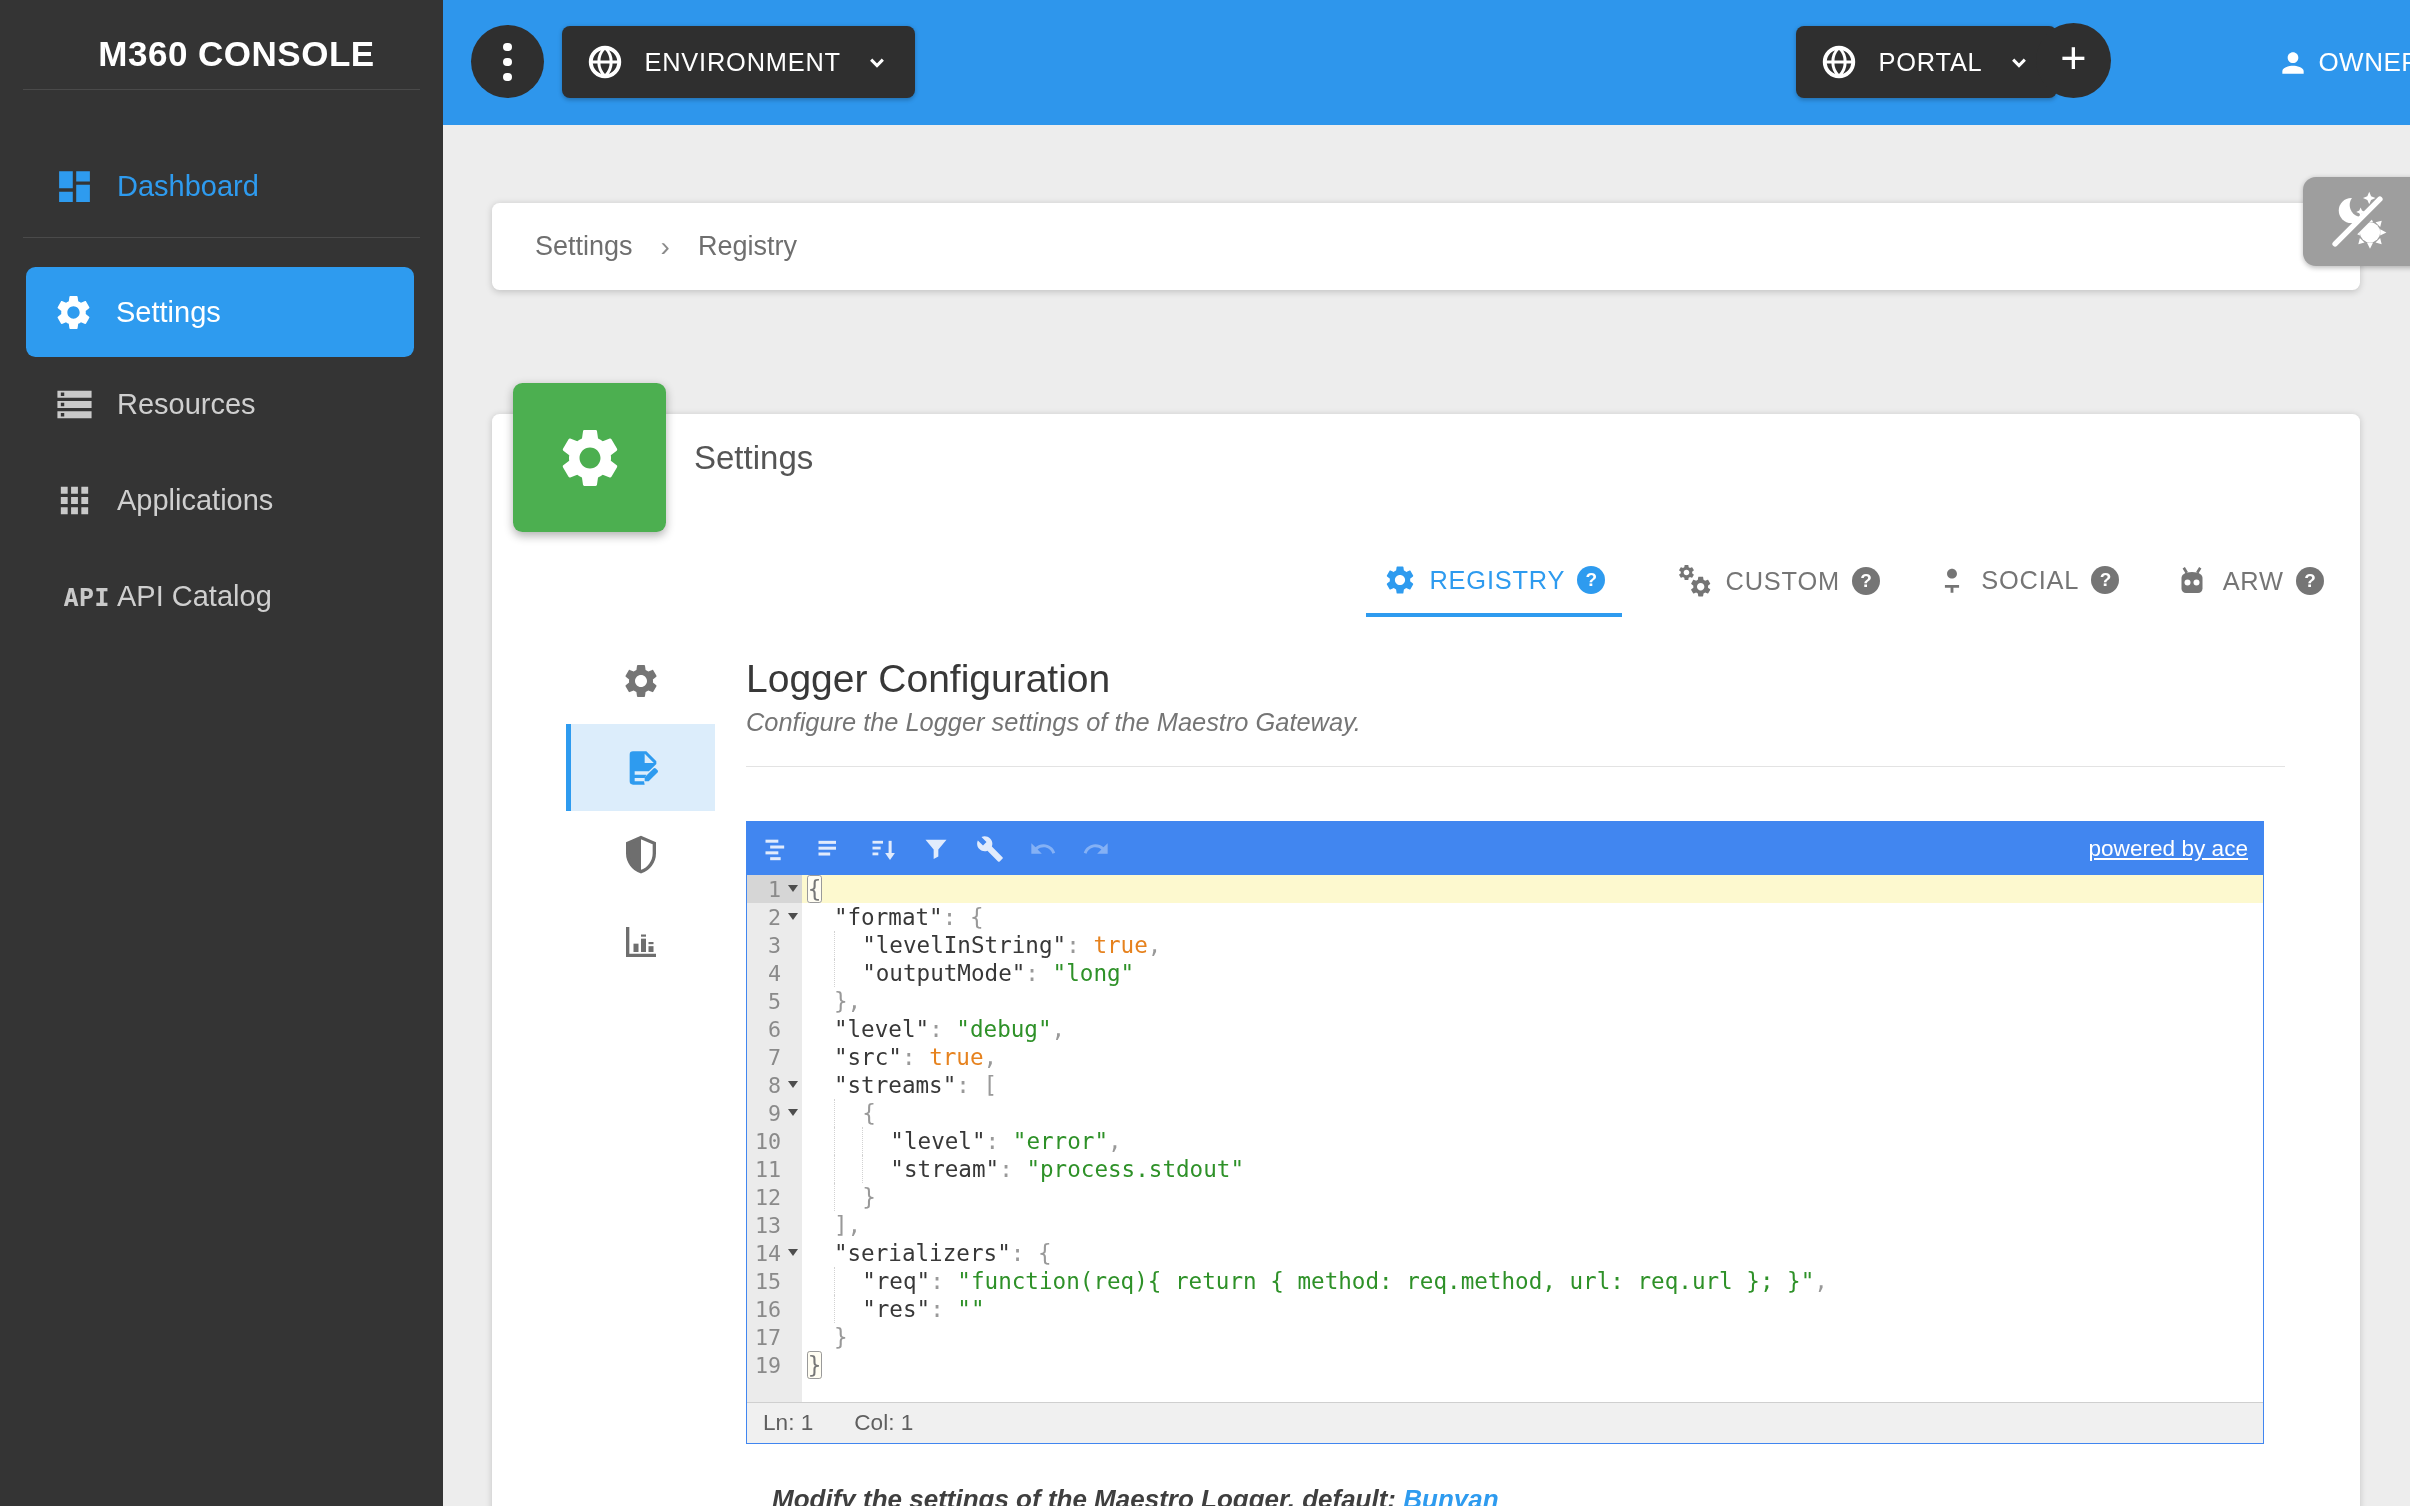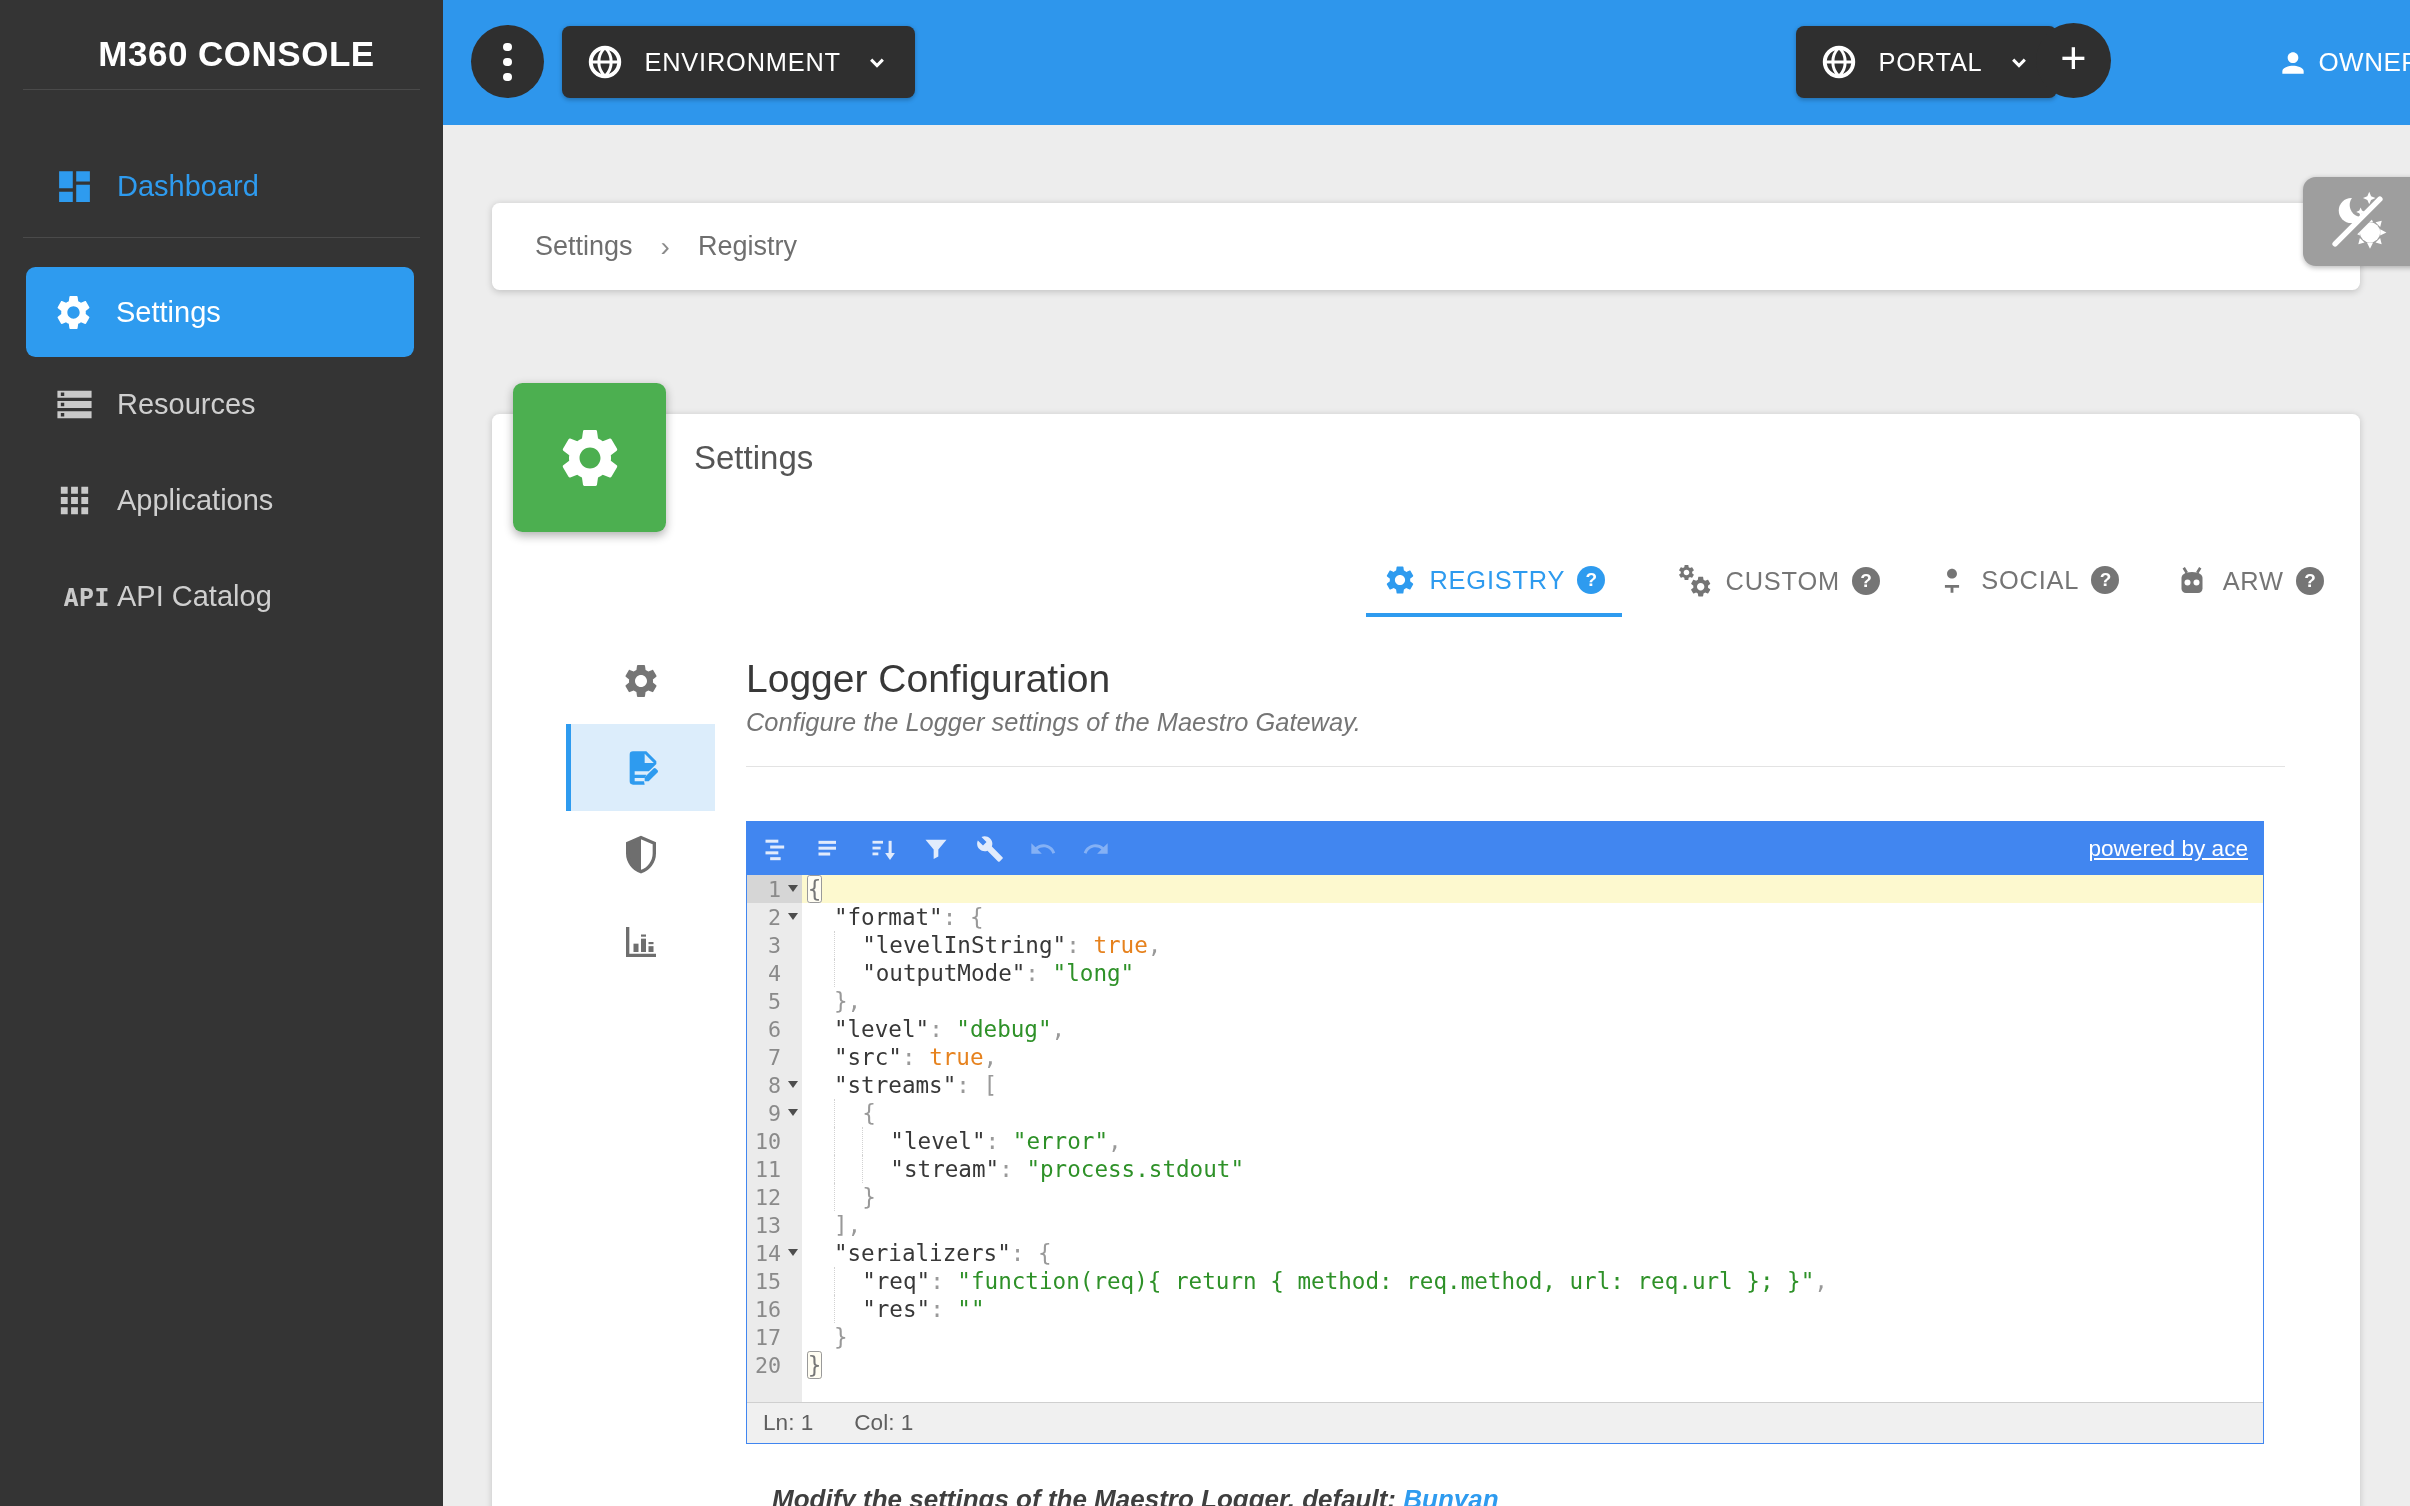--- a/index.html
+++ b/index.html
@@ -475,21 +475,21 @@
           <div class="gcell">
             <span>15</span>
           </div>
           <div class="gcell">
             <span>16</span>
           </div>
           <div class="gcell">
             <span>17</span>
           </div>
           <div class="gcell">
-            <span>20</span>
+            <span>19</span>
           </div>
         </div>
       <div class="codecol">
           <div class="cline cactive"><span class="c-bm">{</span></div>
           <div class="cline"><span class="ind">&nbsp;&nbsp;</span><span class="c-key">"format"</span><span class="c-punct">: {</span></div>
           <div class="cline"><span class="ind">&nbsp;&nbsp;</span><span class="ind guide">&nbsp;&nbsp;</span><span class="c-key">"levelInString"</span><span class="c-punct">: </span><span class="c-bool">true</span><span class="c-punct">,</span></div>
           <div class="cline"><span class="ind">&nbsp;&nbsp;</span><span class="ind guide">&nbsp;&nbsp;</span><span class="c-key">"outputMode"</span><span class="c-punct">: </span><span class="c-str">"long"</span></div>
           <div class="cline"><span class="ind">&nbsp;&nbsp;</span><span class="c-punct">},</span></div>
           <div class="cline"><span class="ind">&nbsp;&nbsp;</span><span class="c-key">"level"</span><span class="c-punct">: </span><span class="c-str">"debug"</span><span class="c-punct">,</span></div>
           <div class="cline"><span class="ind">&nbsp;&nbsp;</span><span class="c-key">"src"</span><span class="c-punct">: </span><span class="c-bool">true</span><span class="c-punct">,</span></div>

